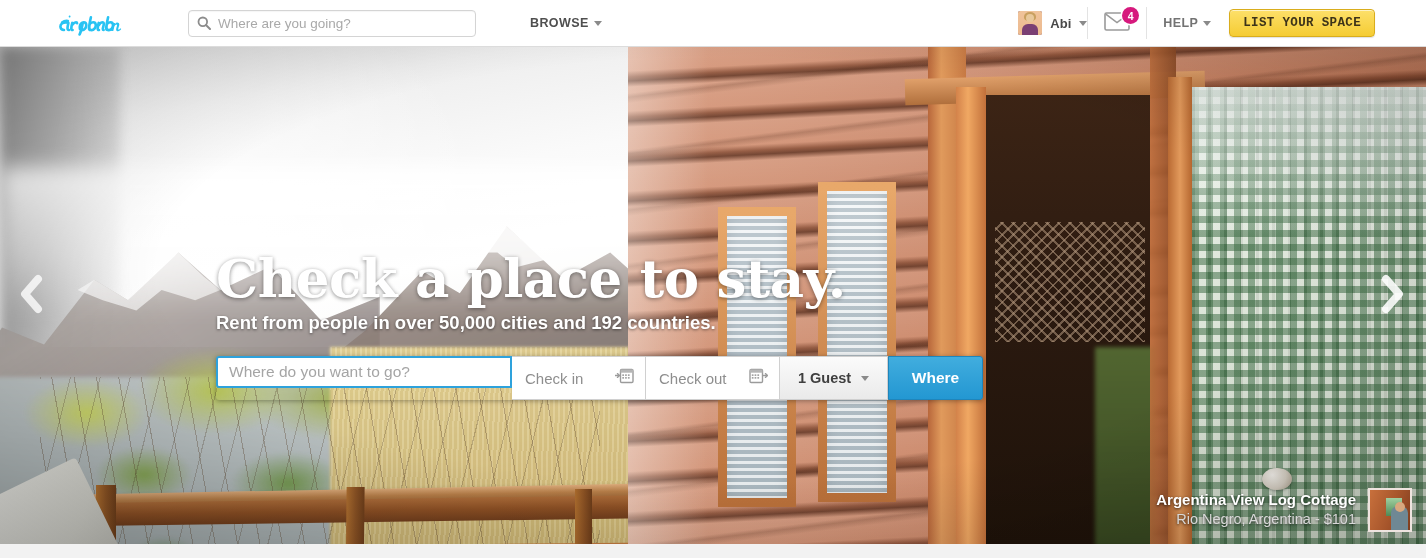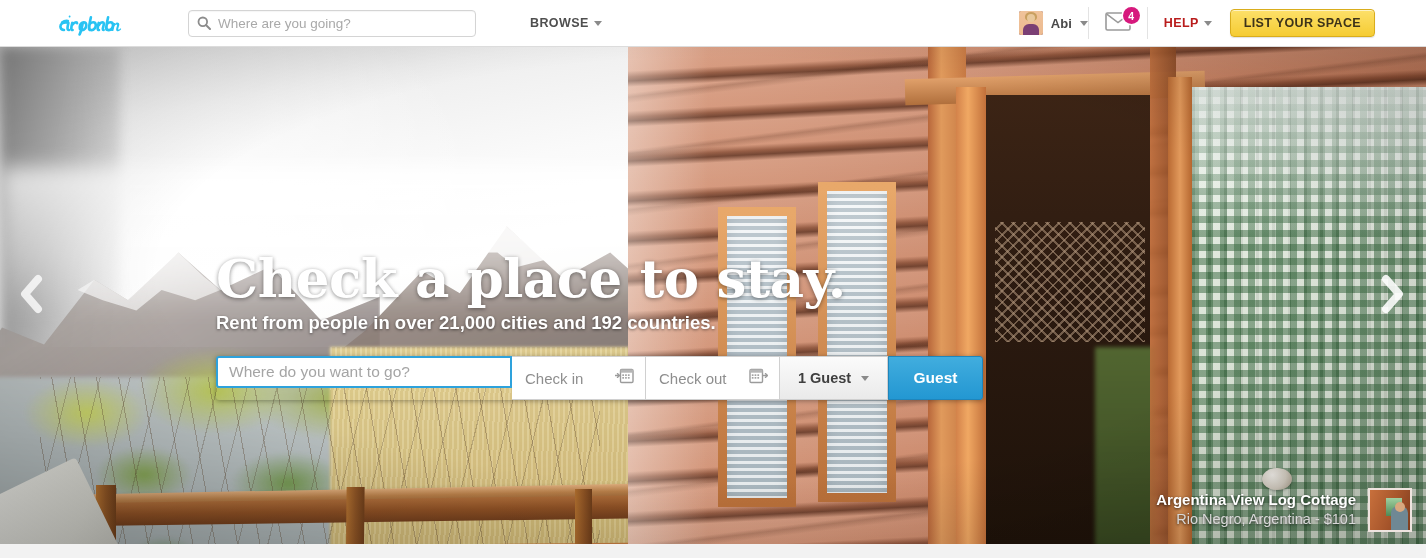--- a/index.html
+++ b/index.html
@@ -94,34 +94,34 @@
     min-width: 17px; height: 17px; padding: 0 4px;
     border-radius: 9px;
     background: #d6197d;
     color: #fff; font-size: 10.5px; font-weight: bold;
     display: flex; align-items: center; justify-content: center;
     box-shadow: 0 0 0 1.5px #fff;
   }
   .help {
     margin-left: 16px; margin-right: 18px;
     font-size: 12.5px; font-weight: bold; letter-spacing: .4px;
-    color: #b91c1c; cursor: pointer;
+    color: #737373; cursor: pointer;
     display: flex; align-items: center; gap: 5px;
   }
   .list-space {
     background: linear-gradient(#fde06a, #f5cc33);
     border: 1px solid #d9ad1d;
     border-radius: 4px;
     height: 28px; padding: 0 13px;
     font-size: 12.5px; font-weight: bold; letter-spacing: .35px;
     color: #3d3319;
     display: flex; align-items: center;
     cursor: pointer;
     box-shadow: 0 1px 1px rgba(0,0,0,.12), inset 0 1px 0 rgba(255,255,255,.6);
-    font-family: Liberation Sans, sans-serif;
+    font-family: Liberation Mono, monospace;
   }
 
   
   .hero {
     position: relative;
     height: 497px;
     overflow: hidden;
     background: #c8c0b4;
   }
   .photo { position: absolute; inset: 0; overflow: hidden; }
@@ -607,21 +607,21 @@
     <div class="gingham"></div>
     <div class="gingham-top-fade"></div>
     <div class="curtain-folds"></div>
     <div class="knob"></div>
     <div class="photo-vignette"></div>
   </div>
 
   <div class="hero-inner">
 
     <div class="headline">Check a place to stay.</div>
-    <div class="subhead">Rent from people in over 21,000 cities and 192 countries.</div>
+    <div class="subhead">Rent from people in over 50,000 cities and 192 countries.</div>
 
     <div class="searchbar">
 
       <div class="sb-dest">
         <input type="text" placeholder="Where do you want to go?" style="">
       </div>
 
       <div class="sb-field">
         <span class="lbl">Check in</span>
         <span>
@@ -659,21 +659,21 @@
           </svg>
         </span>
       </div>
 
       <div class="sb-guest">
         <span class="lbl">1 Guest</span>
         <span class="caret"></span>
       </div>
 
       <div class="sb-search">
-        <span>Guest</span>
+        <span>Where</span>
       </div>
     </div>
 
     <div class="arrow left">
       <span>
         <svg width="26" height="40" viewBox="0 0 26 40">
           <path d="M20 5 7 20l13 15" fill="none" stroke="rgba(255,255,255,.78)" stroke-width="8" stroke-linecap="round" stroke-linejoin="round"></path>
         </svg>
       </span>
     </div>

